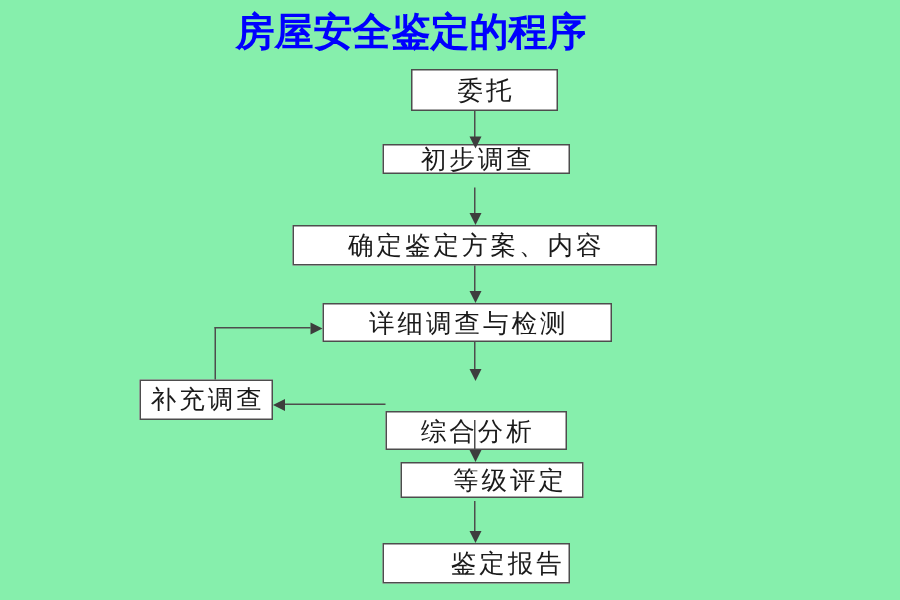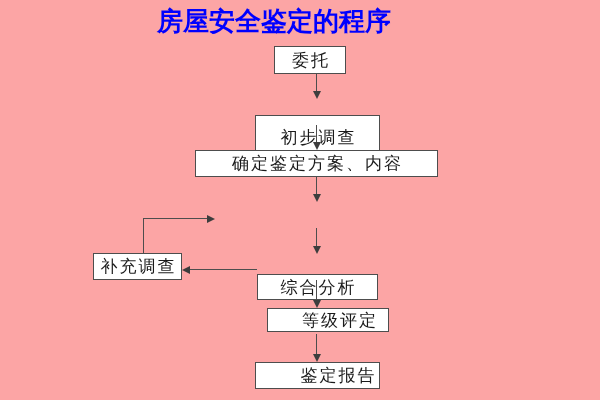--- a/index.html
+++ b/index.html
@@ -4,21 +4,21 @@
 <style>
   html, body {
     margin: 0;
     padding: 0;
     background: #ffffff;
   }
   #stage {
     position: relative;
     width: 600px;
     height: 400px;
-    background: #fca5a5;
+    background: #86efac;
     overflow: hidden;
     font-family: "DejaVu Serif", "Liberation Serif", serif;
   }
   .title {
     position: absolute;
     left: 157px;
     top: 4px;
     width: 226px;
     text-align: center;
     font-size: 26px;
@@ -72,26 +72,27 @@
     border-left: 8px solid #3d3d3d;
   }
 </style>
 </head>
 <body>
 
 <div id="stage">
 
   <div class="title" style="color: rgb(0, 0, 255);">房屋安全鉴定的程序</div>
 
-  <div class="flow-box" style="left:274px; top:46px; width:72px; height:28px;">委托</div>
+  <div class="flow-box" style="left:274px; top:46px; width:98px; height:28px;">委托</div>
 
-  <div class="flow-box" style="left:255px; top:115px; width:125px; height:44px;">初步调查</div>
+  <div class="flow-box" style="left:255px; top:96px; width:125px; height:20px;">初步调查</div>
 
   <div class="flow-box" style="left:195px; top:150px; width:243px; height:27px;">确定鉴定方案、内容</div>
 
+  <div class="flow-box" style="left:215px; top:202px; width:193px; height:26px;">详细调查与检测</div>
 
   <div class="flow-box" style="left:257px; top:254px; width:121px; height:26px;margin-top:20px;">综合分析</div>
 
   <div class="flow-box" style="left:267px; top:308px; width:122px; height:24px;padding-left:22px;">等级评定</div>
 
   <div class="flow-box" style="left:255px; top:362px; width:125px; height:27px;padding-left:40px;">鉴定报告</div>
 
   <div class="flow-box" style="left:93px; top:253px; width:89px; height:27px;text-align:right;">补充调查</div>
 
   <div class="line-v" style="left:316px; top:74px; height:18px;"></div>

